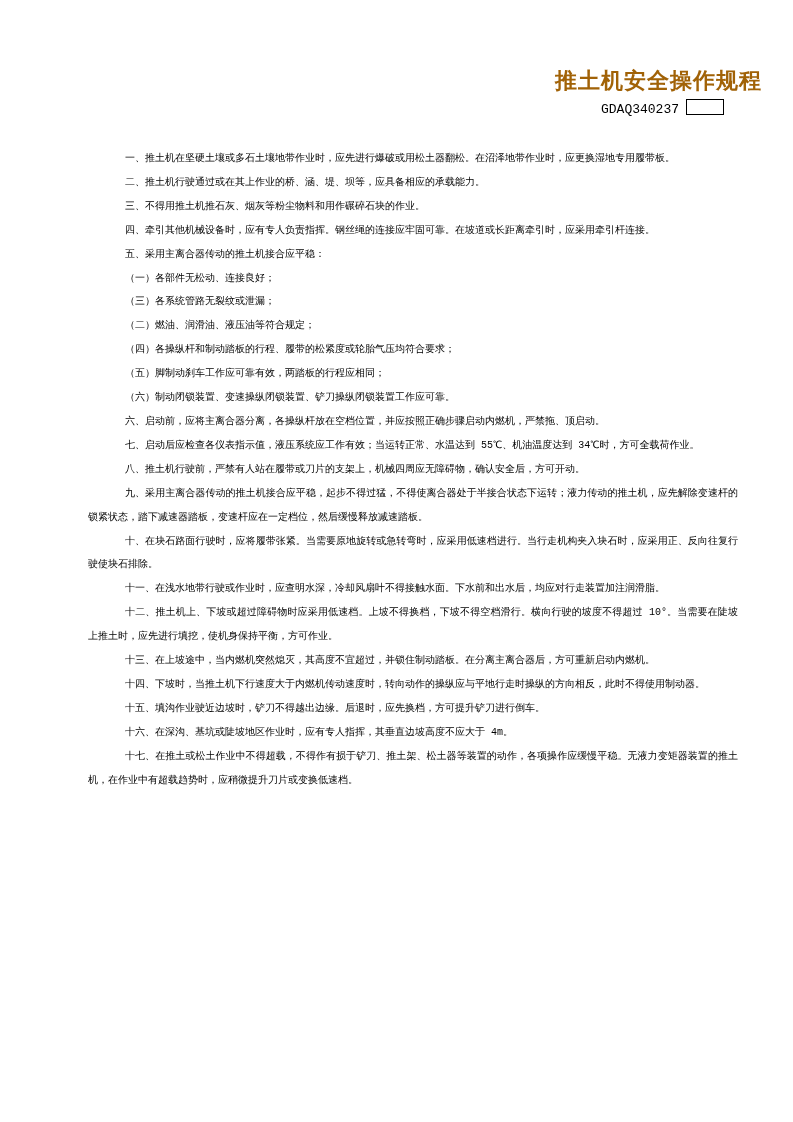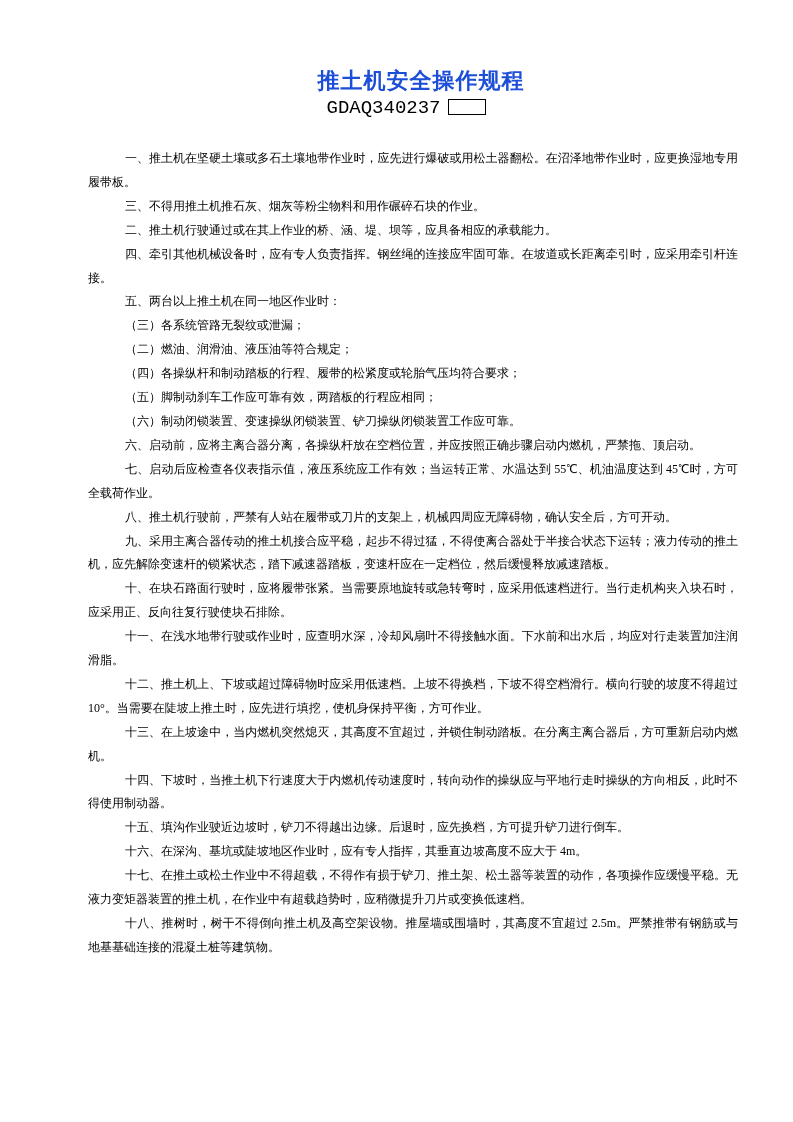--- a/index.html
+++ b/index.html
@@ -11,60 +11,60 @@
     position: relative;
     width: 793px;
     height: 1122px;
     background: #ffffff;
     overflow: hidden;
     color: #000000;
   }
   .doc-title {
     position: absolute;
     top: 66px;
-    left: 96px;
+    left: 112px;
     width: 650px;
     margin: 0;
-    text-align: center;
+    text-align: right;
     font-family: "Liberation Sans", "DejaVu Sans", sans-serif;
     font-weight: 700;
     font-size: 22px;
     line-height: 30px;
     letter-spacing: 1px;
-    color: #1d4ed8;
+    color: #a16207;
   }
   .code-row {
     position: absolute;
     top: 99px;
     left: 88px;
     width: 650px;
-    text-align: center;
+    text-align: right;
     font-family: "Liberation Mono", "DejaVu Sans Mono", monospace;
-    font-size: 19px;
+    font-size: 13px;
     line-height: 18px;
     color: #000000;
     white-space: nowrap;
   }
   .code-box {
     display: inline-block;
     width: 36px;
     height: 14px;
     border: 1px solid #000000;
     margin-left: 7px;
     margin-right: 14px;
     vertical-align: -2px;
     background: #ffffff;
   }
   .doc-body {
     position: absolute;
     top: 147px;
     left: 88px;
     width: 650px;
-    font-family: Liberation Serif, serif;
-    font-size: 12px;
+    font-family: Liberation Mono, monospace;
+    font-size: 10px;
     line-height: 23.9px;
     text-align: justify;
     color: #000000;
   }
   .doc-body p {
     margin: 0;
     padding: 0;
     text-indent: 37px;
     word-break: break-all;
   }
@@ -75,37 +75,37 @@
 <div class="page">
 
   <h1 class="doc-title">推土机安全操作规程</h1>
 
   <div class="code-row">
     <span>GDAQ340237</span><span class="code-box"></span>
   </div>
 
   <div class="doc-body">
     <p>一、推土机在坚硬土壤或多石土壤地带作业时，应先进行爆破或用松土器翻松。在沼泽地带作业时，应更换湿地专用履带板。</p>
+    <p>二、推土机行驶通过或在其上作业的桥、涵、堤、坝等，应具备相应的承载能力。</p>
     <p>三、不得用推土机推石灰、烟灰等粉尘物料和用作碾碎石块的作业。</p>
-    <p>二、推土机行驶通过或在其上作业的桥、涵、堤、坝等，应具备相应的承载能力。</p>
     <p>四、牵引其他机械设备时，应有专人负责指挥。钢丝绳的连接应牢固可靠。在坡道或长距离牵引时，应采用牵引杆连接。</p>
-    <p>五、两台以上推土机在同一地区作业时：</p>
+    <p>五、采用主离合器传动的推土机接合应平稳：</p>
+    <p>（一）各部件无松动、连接良好；</p>
     <p>（三）各系统管路无裂纹或泄漏；</p>
     <p>（二）燃油、润滑油、液压油等符合规定；</p>
     <p>（四）各操纵杆和制动踏板的行程、履带的松紧度或轮胎气压均符合要求；</p>
     <p>（五）脚制动刹车工作应可靠有效，两踏板的行程应相同；</p>
     <p>（六）制动闭锁装置、变速操纵闭锁装置、铲刀操纵闭锁装置工作应可靠。</p>
     <p>六、启动前，应将主离合器分离，各操纵杆放在空档位置，并应按照正确步骤启动内燃机，严禁拖、顶启动。</p>
-    <p>七、启动后应检查各仪表指示值，液压系统应工作有效；当运转正常、水温达到 55℃、机油温度达到 45℃时，方可全载荷作业。</p>
+    <p>七、启动后应检查各仪表指示值，液压系统应工作有效；当运转正常、水温达到 55℃、机油温度达到 34℃时，方可全载荷作业。</p>
     <p>八、推土机行驶前，严禁有人站在履带或刀片的支架上，机械四周应无障碍物，确认安全后，方可开动。</p>
     <p>九、采用主离合器传动的推土机接合应平稳，起步不得过猛，不得使离合器处于半接合状态下运转；液力传动的推土机，应先解除变速杆的锁紧状态，踏下减速器踏板，变速杆应在一定档位，然后缓慢释放减速踏板。</p>
     <p>十、在块石路面行驶时，应将履带张紧。当需要原地旋转或急转弯时，应采用低速档进行。当行走机构夹入块石时，应采用正、反向往复行驶使块石排除。</p>
     <p>十一、在浅水地带行驶或作业时，应查明水深，冷却风扇叶不得接触水面。下水前和出水后，均应对行走装置加注润滑脂。</p>
     <p>十二、推土机上、下坡或超过障碍物时应采用低速档。上坡不得换档，下坡不得空档滑行。横向行驶的坡度不得超过 10°。当需要在陡坡上推土时，应先进行填挖，使机身保持平衡，方可作业。</p>
     <p>十三、在上坡途中，当内燃机突然熄灭，其高度不宜超过，并锁住制动踏板。在分离主离合器后，方可重新启动内燃机。</p>
     <p>十四、下坡时，当推土机下行速度大于内燃机传动速度时，转向动作的操纵应与平地行走时操纵的方向相反，此时不得使用制动器。</p>
     <p>十五、填沟作业驶近边坡时，铲刀不得越出边缘。后退时，应先换档，方可提升铲刀进行倒车。</p>
     <p>十六、在深沟、基坑或陡坡地区作业时，应有专人指挥，其垂直边坡高度不应大于 4m。</p>
     <p>十七、在推土或松土作业中不得超载，不得作有损于铲刀、推土架、松土器等装置的动作，各项操作应缓慢平稳。无液力变矩器装置的推土机，在作业中有超载趋势时，应稍微提升刀片或变换低速档。</p>
-    <p>十八、推树时，树干不得倒向推土机及高空架设物。推屋墙或围墙时，其高度不宜超过 2.5m。严禁推带有钢筋或与地基基础连接的混凝土桩等建筑物。</p>
   </div>
 
 </div>
 
 </body></html>

